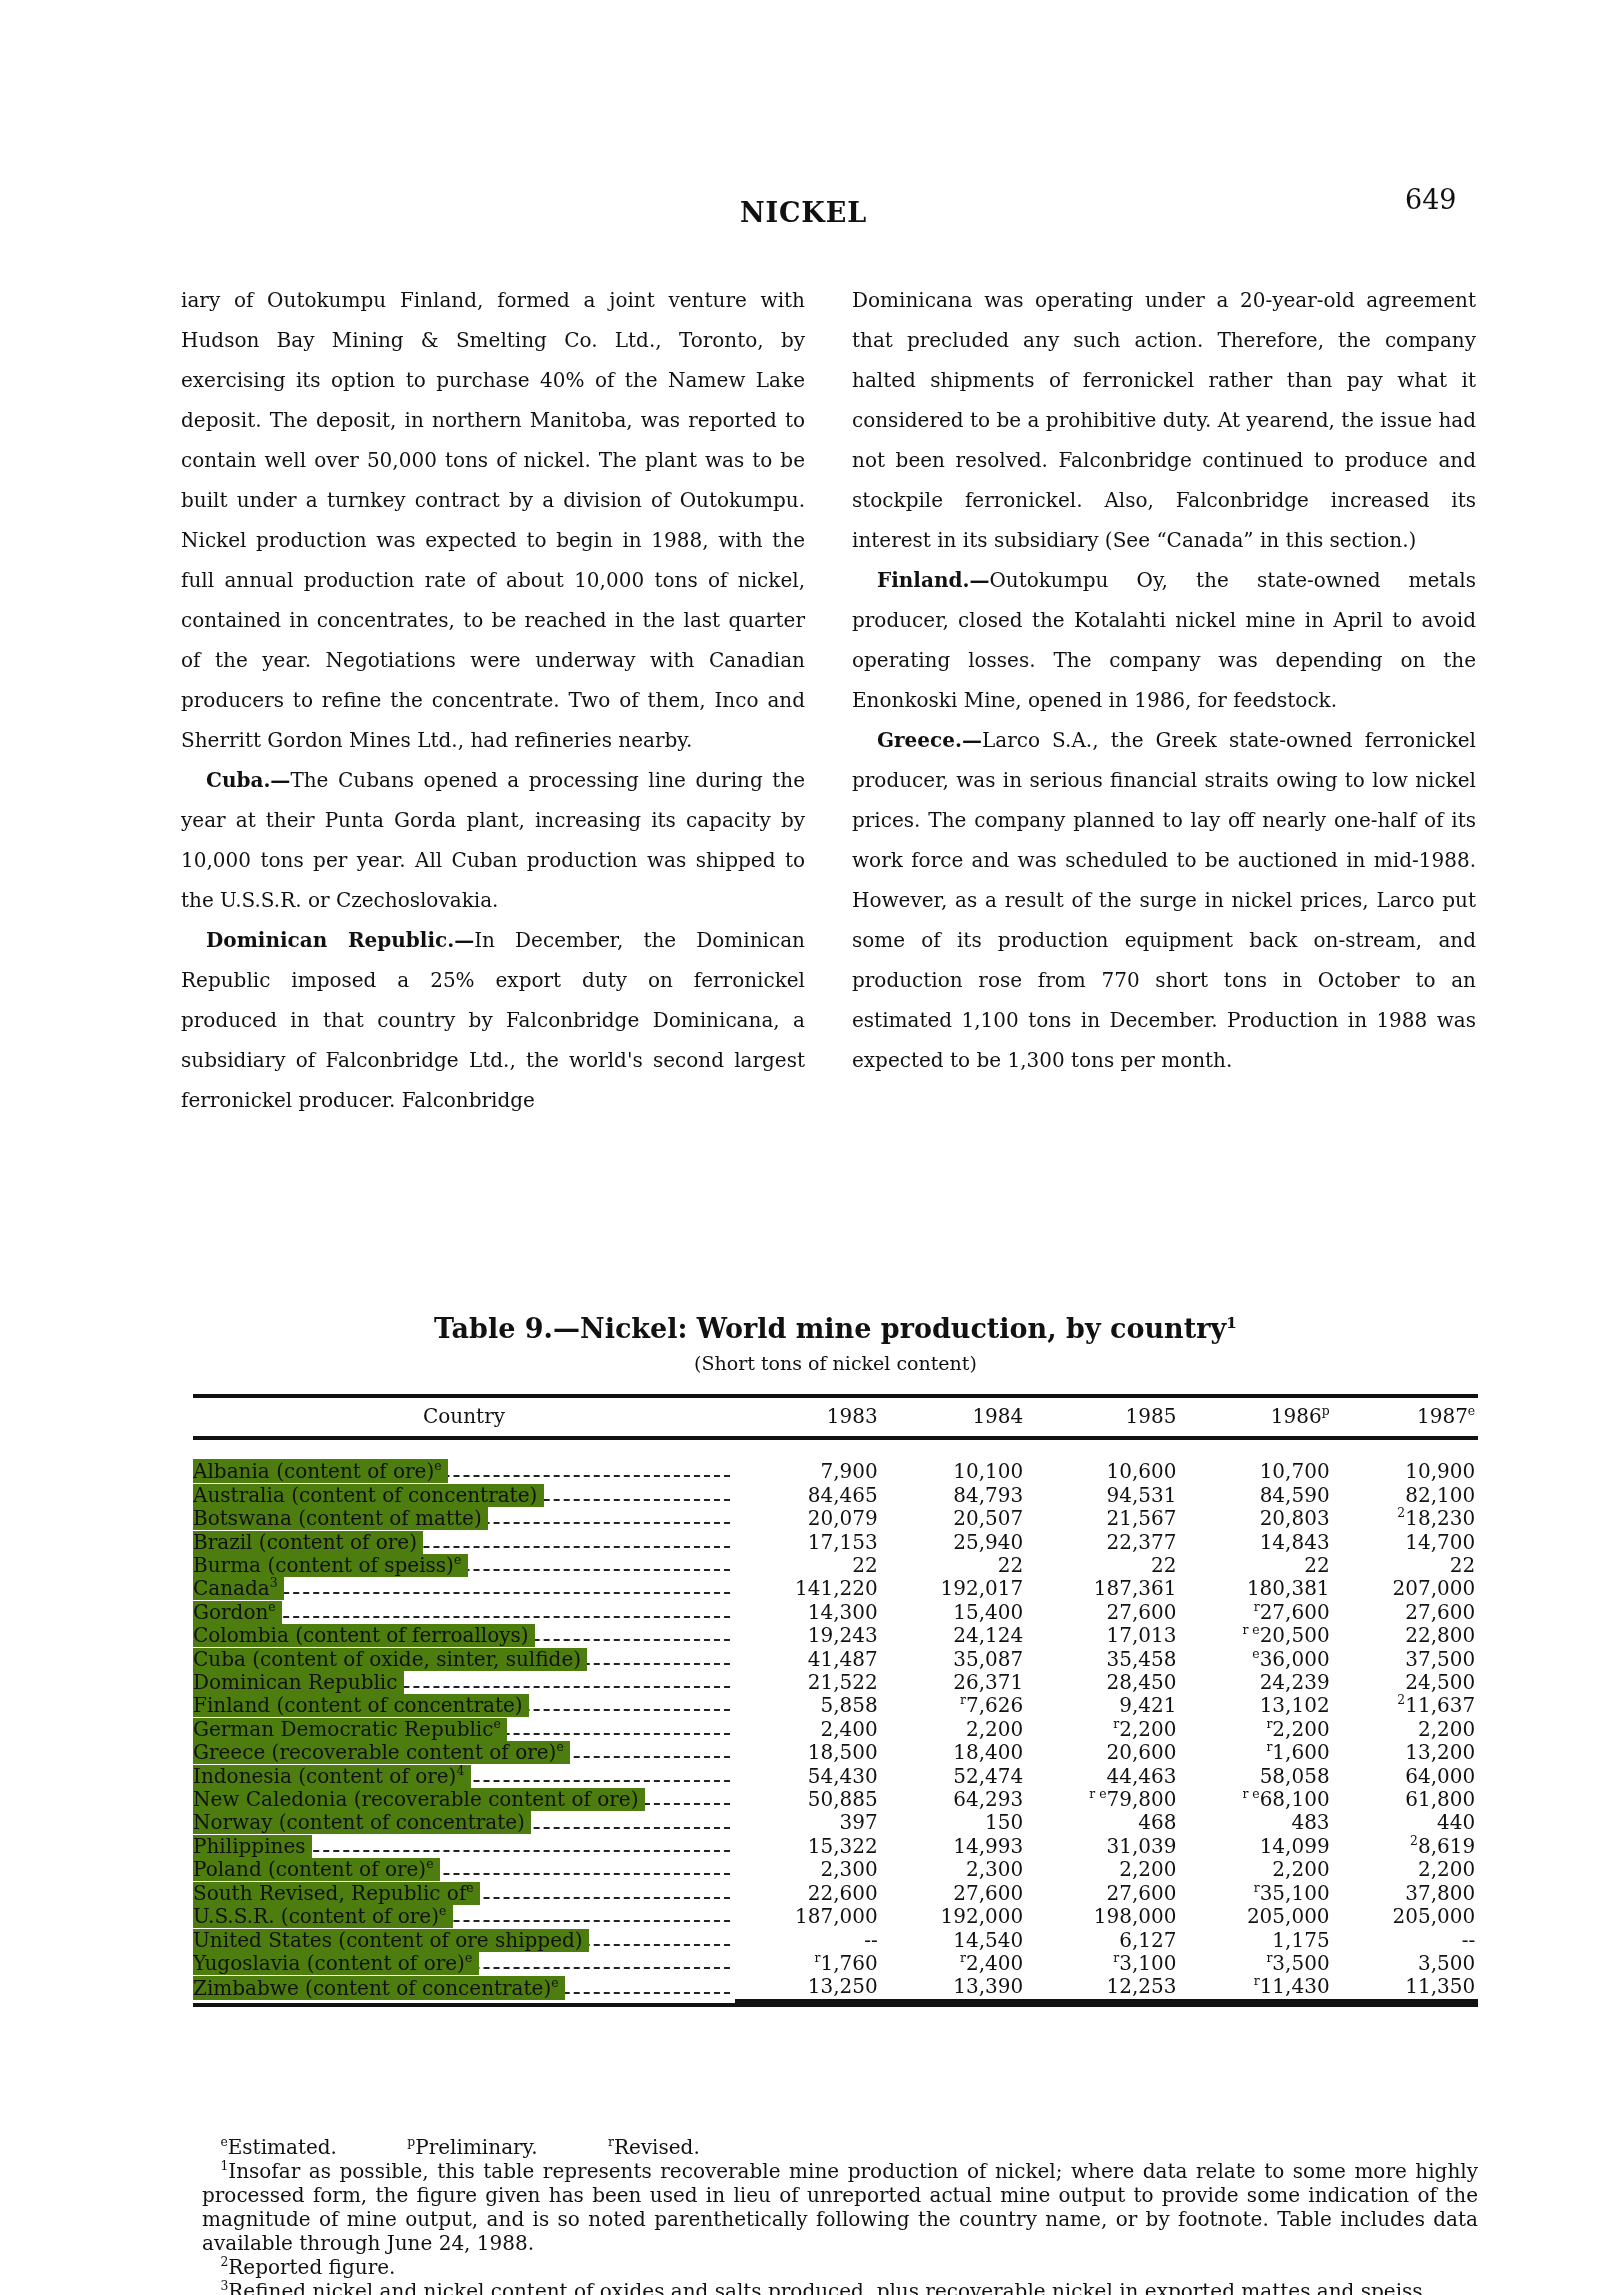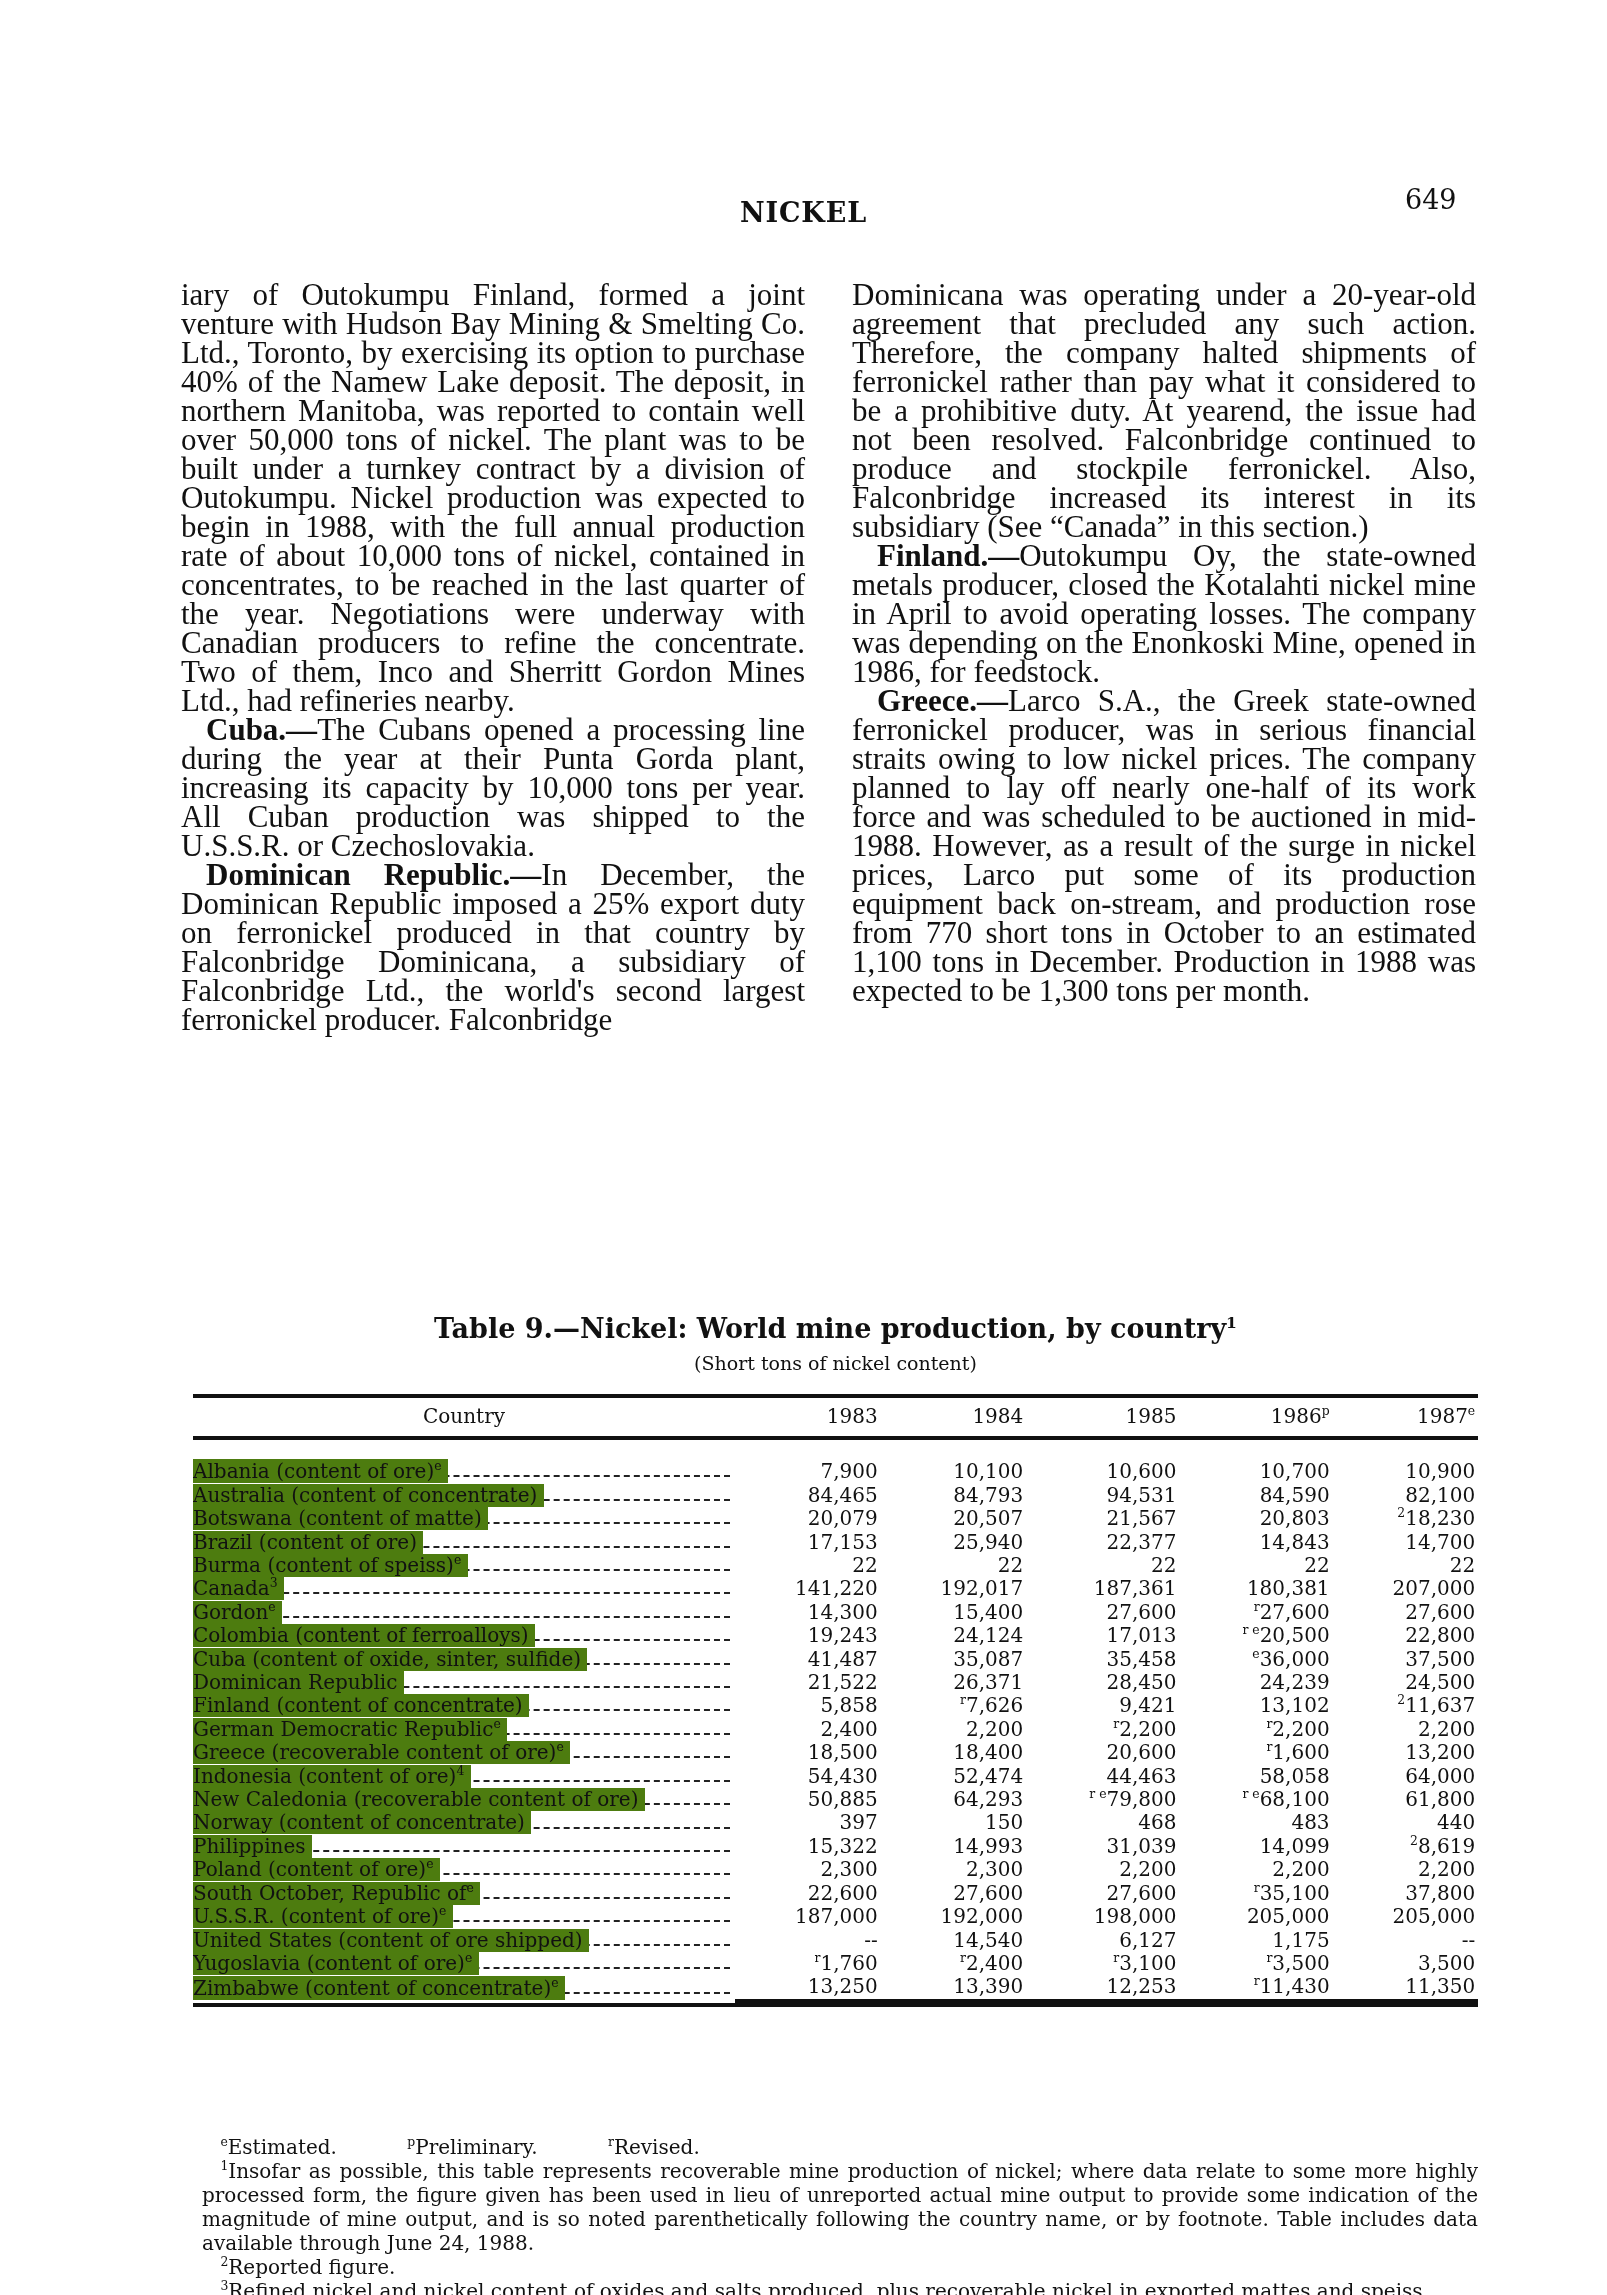--- a/index.html
+++ b/index.html
@@ -6,21 +6,21 @@
   body { width: 1607px; height: 2529px; position: relative; overflow: hidden;
          font-family: "DejaVu Serif", "Liberation Serif", serif; color: #111; }
   .page { position: absolute; left: 0; top: 0; width: 1607px; height: 2529px; }
 
   .running-head { position: absolute; top: 197px; left: 0; width: 1607px; text-align: center;
                   font-size: 27px; font-weight: bold; letter-spacing: 0.9px; }
   .page-number { position: absolute; top: 184px; left: 1405px; font-size: 27px; }
 
   .columns { position: absolute; top: 280px; left: 181px; width: 1295px;
              display: flex; justify-content: space-between; }
-  .col { width: 624px; font-size: 31px; line-height: 29px; text-align: justify; font-family: Liberation Serif, serif; }
+  .col { width: 624px; font-size: 20px; line-height: 40px; text-align: justify; }
   .col p { margin: 0; text-indent: 0; }
   .col p.indent { text-indent: 25px; }
   .lead { font-weight: bold; }
 
   .table-block { position: absolute; top: 1313px; left: 193px; width: 1285px; }
   .table-title { text-align: center; font-size: 27px; font-weight: bold; margin: 0; }
   .table-title sup { font-size: 15.6px; }
   .table-subtitle { text-align: center; font-size: 19px; margin: 8.3px 0 20px 0; }
 
   table.data { width: 100%; border-collapse: collapse; font-size: 20px; line-height: 23.4px; }
@@ -235,21 +235,21 @@
           </tr>
           <tr>
             <td class="label"><span class="lbl"><span>Poland (content of ore)</span><sup>e</sup></span></td>
             <td class="num"><sup></sup><span>2,300</span></td>
             <td class="num"><sup></sup><span>2,300</span></td>
             <td class="num"><sup></sup><span>2,200</span></td>
             <td class="num"><sup></sup><span>2,200</span></td>
             <td class="num"><sup></sup><span>2,200</span></td>
           </tr>
           <tr>
-            <td class="label"><span class="lbl"><span>South October, Republic of</span><sup>e</sup></span></td>
+            <td class="label"><span class="lbl"><span>South Revised, Republic of</span><sup>e</sup></span></td>
             <td class="num"><sup></sup><span>22,600</span></td>
             <td class="num"><sup></sup><span>27,600</span></td>
             <td class="num"><sup></sup><span>27,600</span></td>
             <td class="num"><sup>r</sup><span>35,100</span></td>
             <td class="num"><sup></sup><span>37,800</span></td>
           </tr>
           <tr>
             <td class="label"><span class="lbl"><span>U.S.S.R. (content of ore)</span><sup>e</sup></span></td>
             <td class="num"><sup></sup><span>187,000</span></td>
             <td class="num"><sup></sup><span>192,000</span></td>

